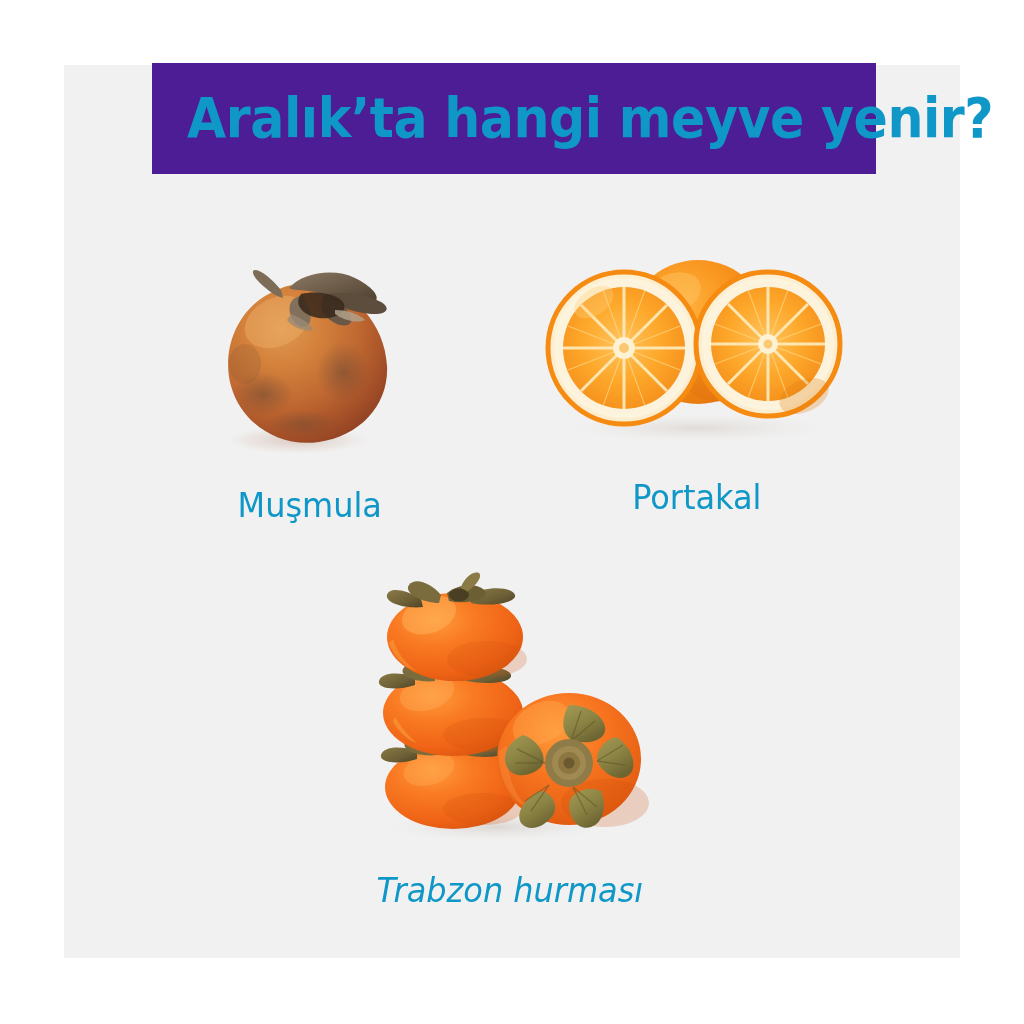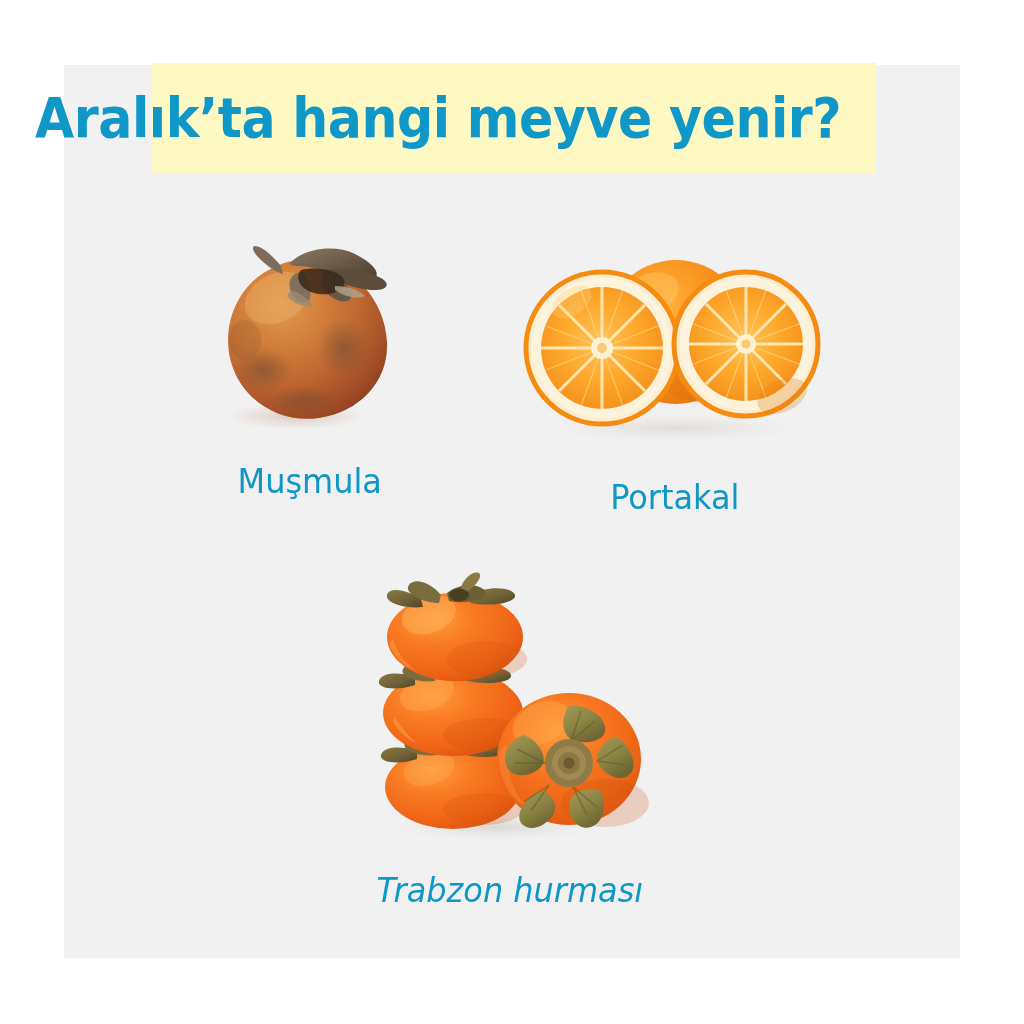--- a/index.html
+++ b/index.html
@@ -31,24 +31,24 @@
     background: #f1f1f1;
   }
 
   
   .title-band {
     position: absolute;
     left: 152px;
     top: 63px;
     width: 724px;
     height: 111px;
-    background: #fef9c3;
+    background: #4c1d95;
     display: flex;
     align-items: center;
-    justify-content: flex-end;
+    justify-content: flex-start;
   }
 
   .title-text {
     color: #0f97c7;
     font-family: "DejaVu Sans", sans-serif;
     font-size: 55px;
     font-weight: 600;
     letter-spacing: -0.5px;
     line-height: 1;
     white-space: nowrap;
@@ -72,22 +72,22 @@
     color: #0f97c7;
     font-family: "DejaVu Sans", sans-serif;
     font-size: 34px;
     font-weight: 400;
     line-height: 1;
     white-space: nowrap;
     transform: scaleX(0.94);
     transform-origin: center center;
   }
 
-  #item-musmula   { left: 155px; top: 220px; width: 310px; }
-  #item-portakal  { left: 520px; top: 236px; width: 310px; }
+  #item-musmula   { left: 155px; top: 244px; width: 310px; }
+  #item-portakal  { left: 542px; top: 236px; width: 310px; }
   #item-hurma     { left: 355px; top: 565px; width: 310px; font-style: italic; }
 
   #item-musmula  .fruit-label { margin-top: 34px; }
   #item-portakal .fruit-label { margin-top: 34px; }
   #item-hurma    .fruit-label { margin-top: 28px; }
 </style>
 </head>
 <body>
 
 <div id="infographic">

